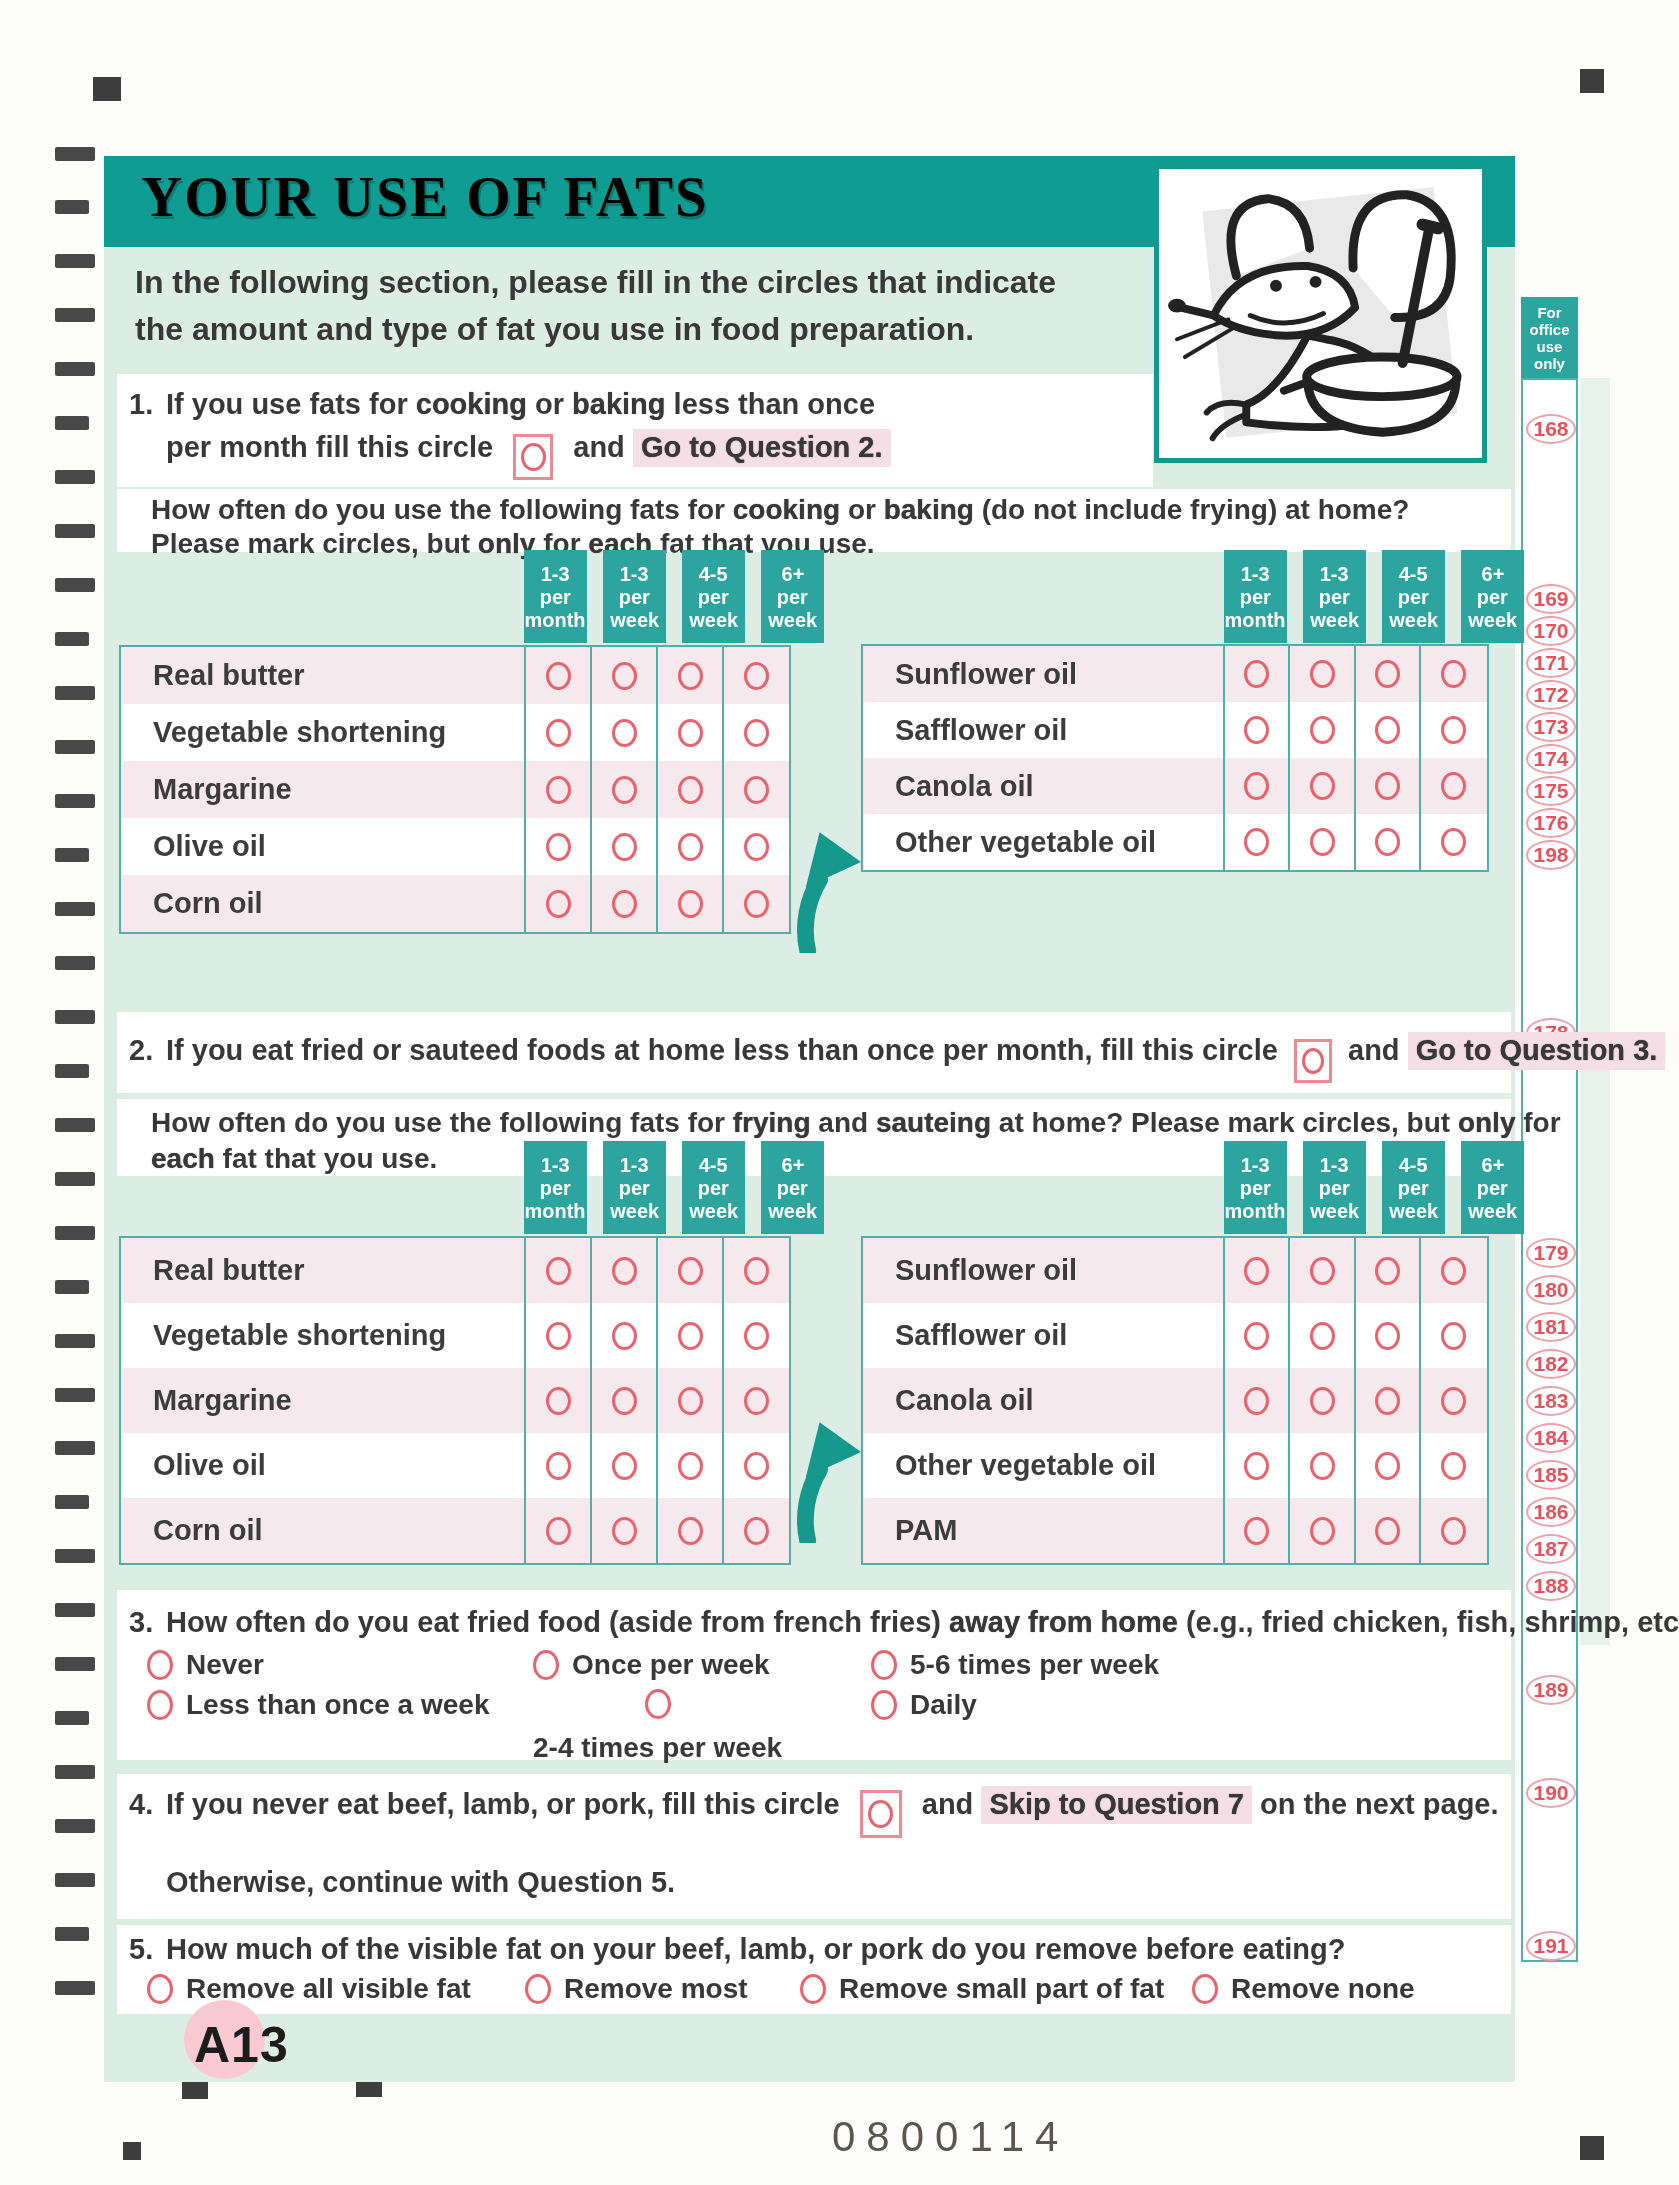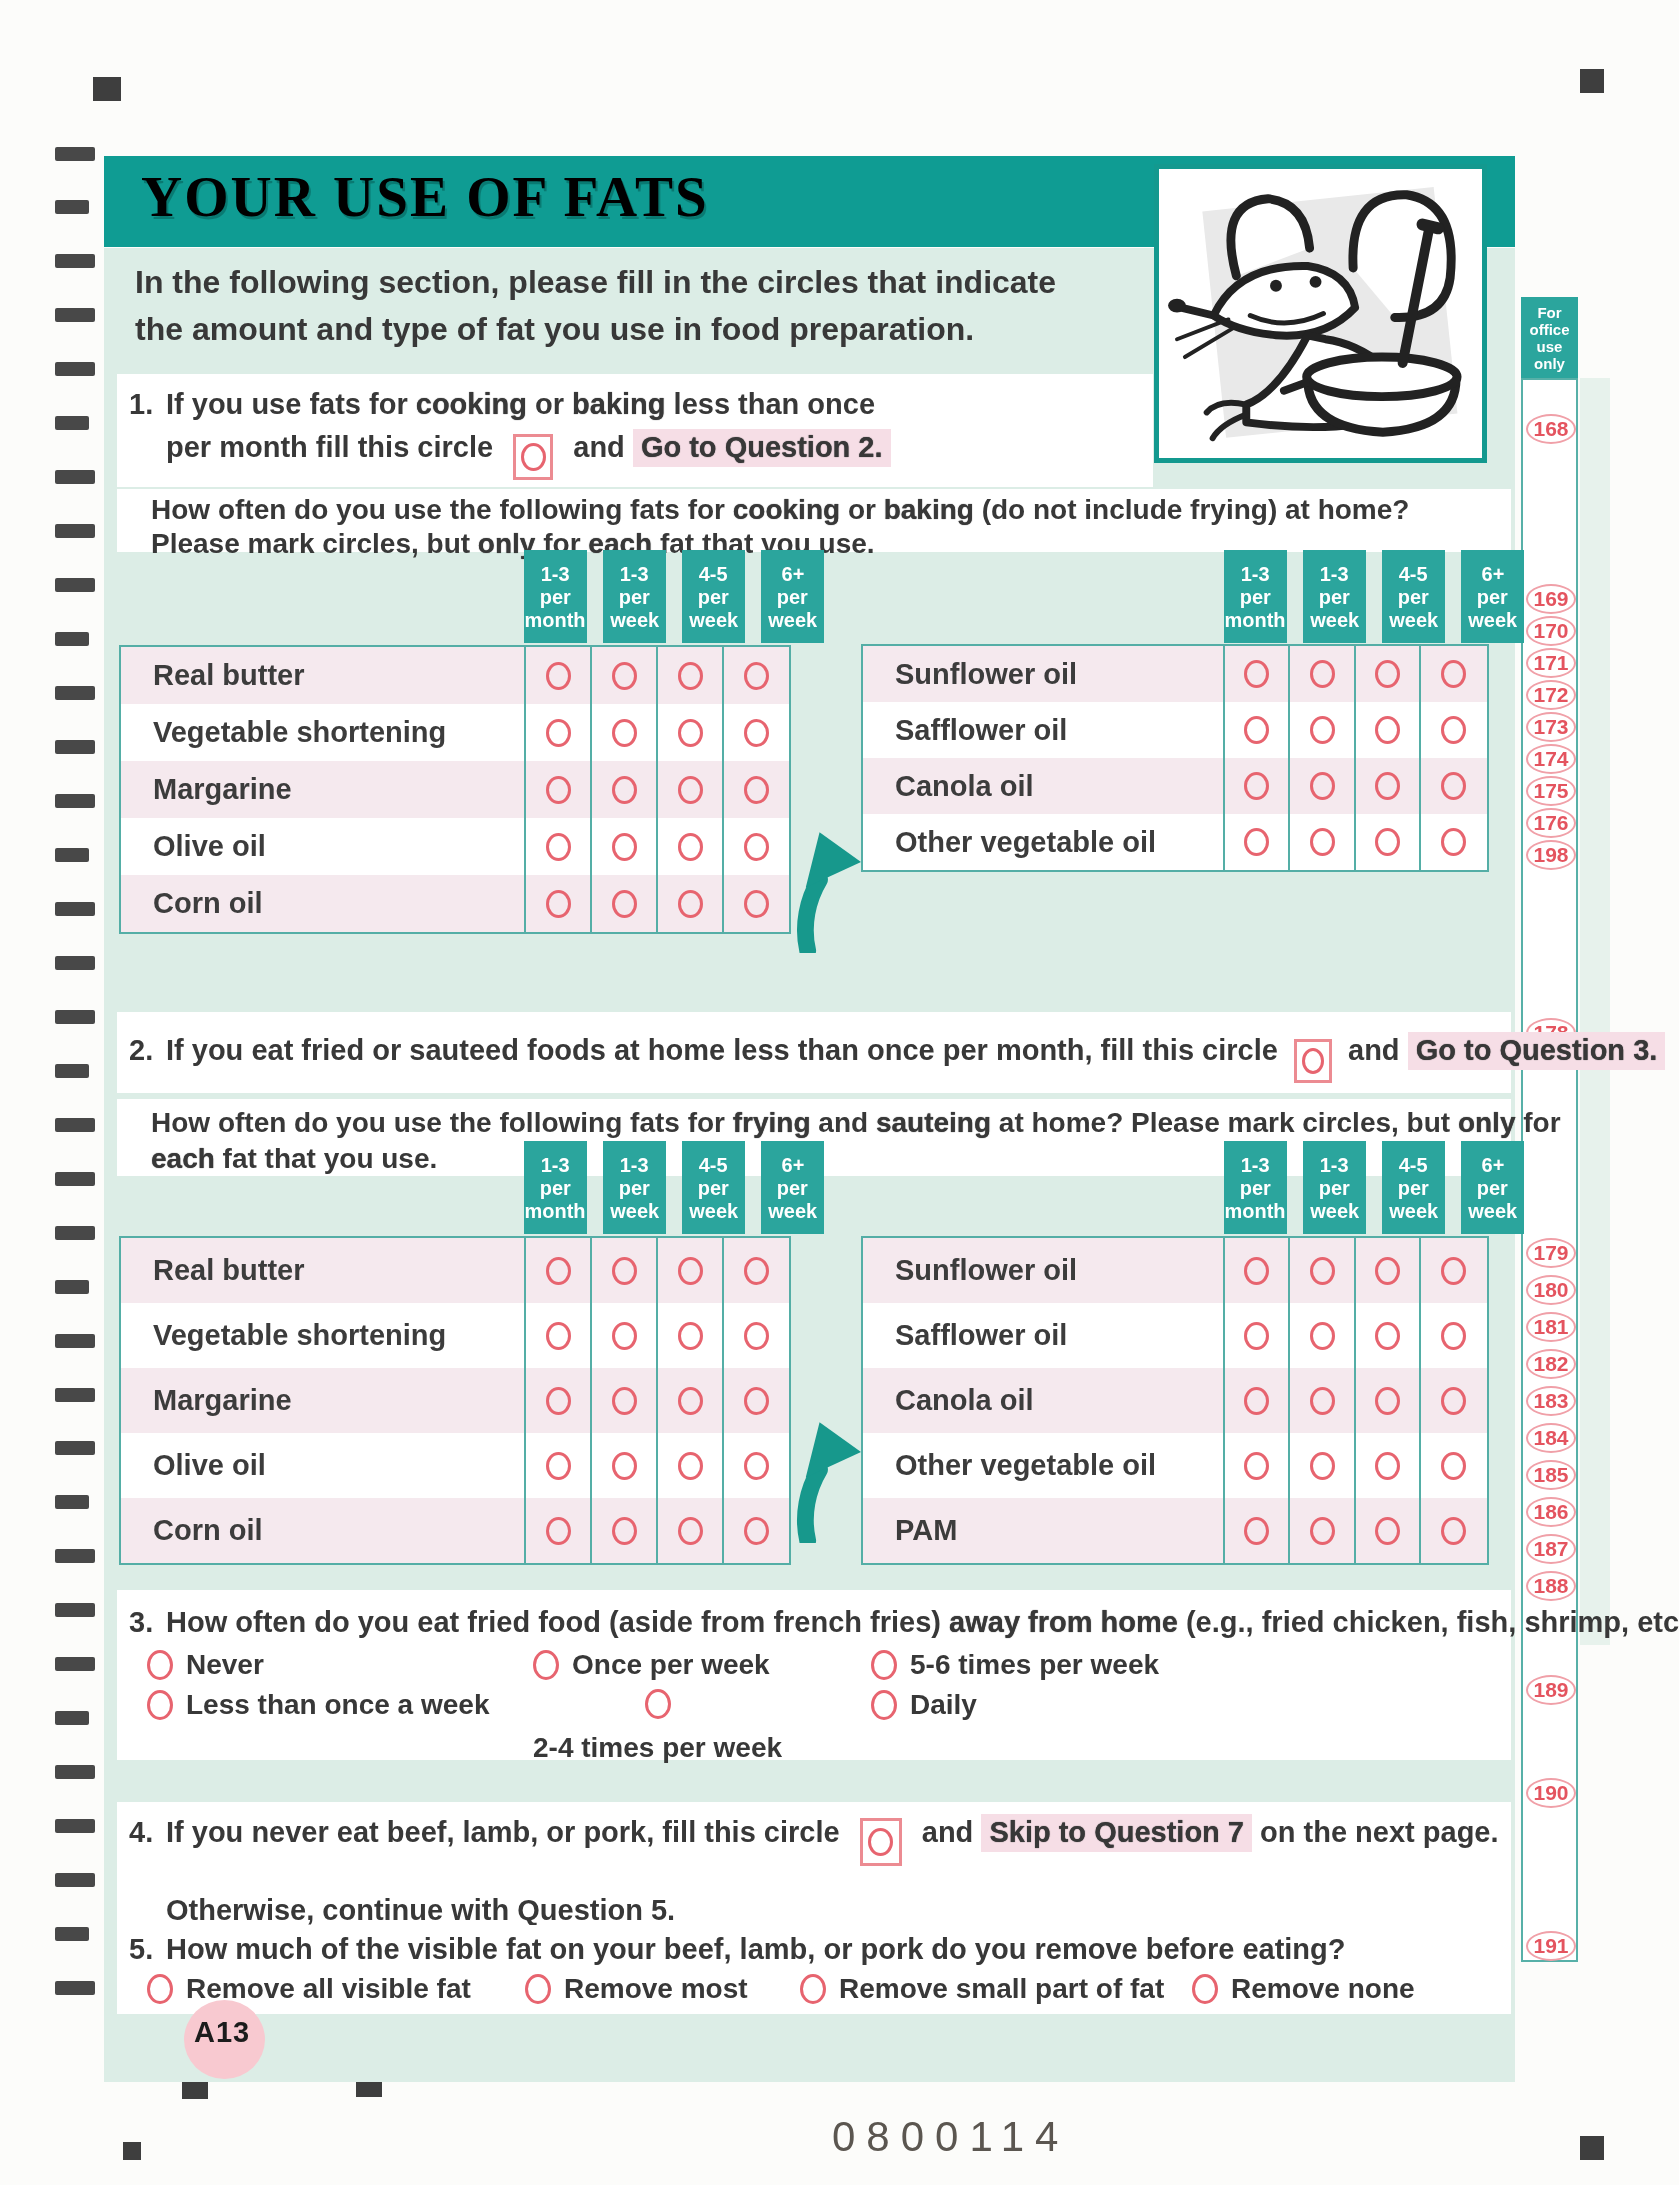--- a/index.html
+++ b/index.html
@@ -44,21 +44,21 @@
   .grow.L{grid-template-columns:403px 66px 66px 66px 66px;}
   .grow.R{grid-template-columns:360px 65px 66px 65px 66px;}
   .grow.pink{background:#f5e9ee;}
   .grow.white{background:#ffffff;}
   .cell{display:flex;justify-content:center;align-items:center;height:100%;border-left:2px solid #54aea6;box-sizing:border-box;}
   .lbl{padding-left:32px;font-size:29px;font-weight:700;color:#3c3c3c;}
   
   .opt{position:absolute;display:flex;align-items:center;gap:13px;font-size:28px;font-weight:700;white-space:nowrap;color:#383838;}
   
   .a13circ{left:184px;top:2000px;width:81px;height:79px;border-radius:50%;background:#f8c9d0;}
-  .a13txt{left:194px;top:2016px;font-size:29px;font-weight:700;color:#1c1c1c;letter-spacing:1px;}
+  .a13txt{left:194px;top:2016px;font-size:50px;font-weight:700;color:#1c1c1c;letter-spacing:1px;}
   .formnum{left:832px;top:2113px;font-size:42px;font-weight:400;color:#5b5650;letter-spacing:11px;}
   .arrow{position:absolute;}
 </style>
 </head>
 <body>
 
 <div id="page">
 
   <div class="regmark" style="left:93px;top:77px;width:28px;height:24px;"></div>
   <div class="regmark" style="left:1580px;top:69px;width:24px;height:24px;"></div>
@@ -634,21 +634,21 @@
           <span class="ring" style="width: 26px; height: 30px;"></span>
           <span>5-6 times per week</span>
         </div>
         <div class="opt" style="left: 754px; top: 99px;">
           <span class="ring" style="width: 26px; height: 30px;"></span>
           <span>Daily</span>
         </div>
       </div>
   </div>
 
-  <div class="abs wbox" style="left:117px;top:1774px;width:1394px;height:145px;margin-top:28px;">
+  <div class="abs wbox" style="left:117px;top:1774px;width:1394px;height:145px;">
     <div class="qline" style="margin:14px 0 0 12px;">
       <span class="qnum">4.</span><span>If you never eat beef, lamb, or pork, fill this circle</span>
       <span class="ringbox">
           <span class="ring"></span>
         </span>
       <span>and <span class="hl">Skip to Question 7</span> on the next page.</span>
     </div>
     <div class="qline" style="margin:28px 0 0 49px;">Otherwise, continue with Question 5.</div>
   </div>
 

